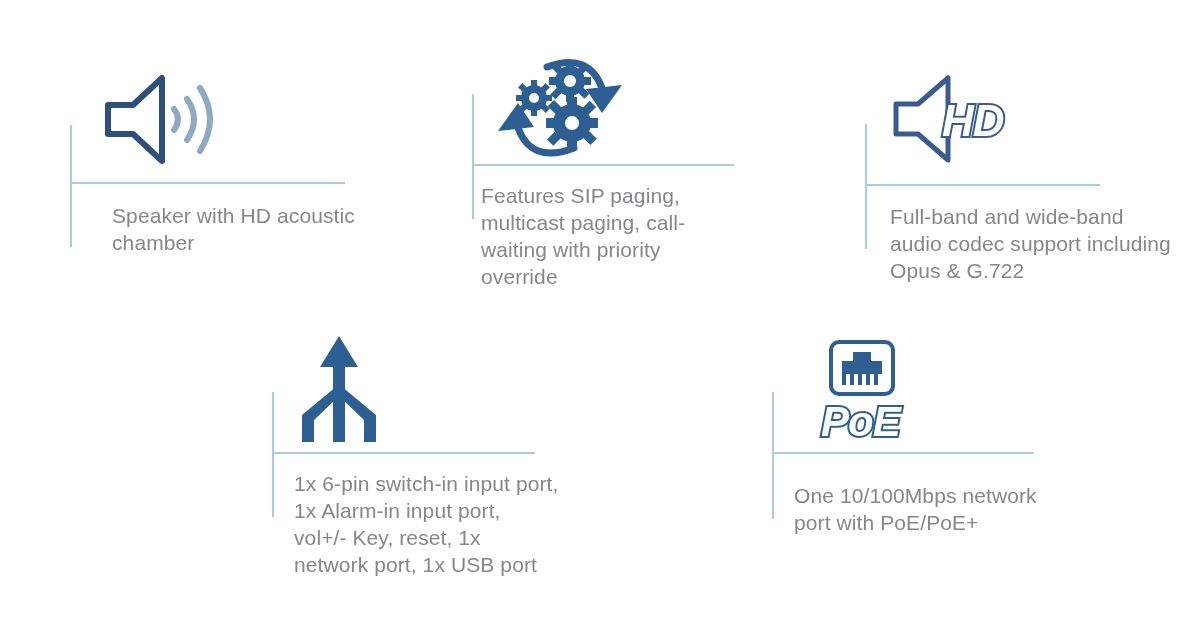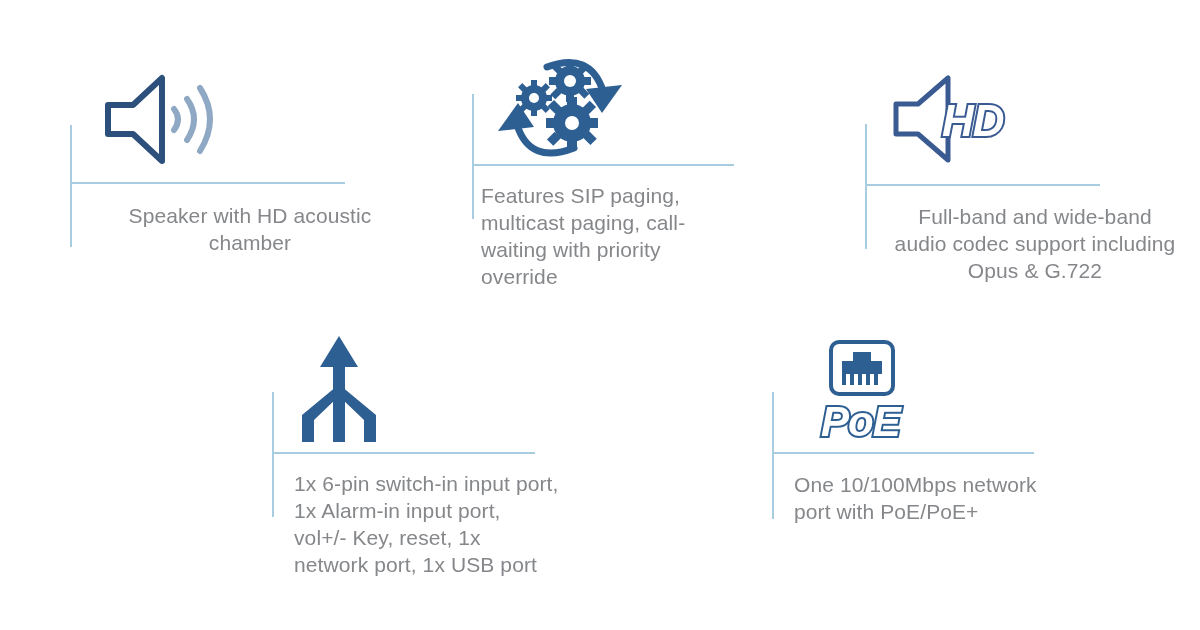--- a/index.html
+++ b/index.html
@@ -53,49 +53,49 @@
     line-height: 27px;
     letter-spacing: 0.1px;
     white-space: pre-line;
   }
 
   
   #card-speaker            { left: 70px;  top: 60px; }
   #card-speaker .rule-vertical   { top: 65px; height: 122px; }
   #card-speaker .rule-horizontal { top: 122px; width: 275px; }
   #card-speaker .icon-wrap { left: 30px; top: 12px; }
-  #card-speaker .caption   { left: 30px; top: 142px; width: 300px; text-align: center; }
+  #card-speaker .caption   { left: 42px; top: 142px; width: 300px; }
 
   
   #card-gears            { left: 472px; top: 45px; }
   #card-gears .rule-vertical   { top: 49px; height: 125px; }
   #card-gears .rule-horizontal { top: 119px; width: 262px; }
   #card-gears .icon-wrap { left: 18px; top: 8px; }
   #card-gears .caption   { left: 9px; top: 137px; width: 250px; }
 
   
   #card-hd            { left: 865px; top: 60px; }
   #card-hd .rule-vertical   { top: 64px; height: 125px; }
   #card-hd .rule-horizontal { top: 124px; width: 235px; }
   #card-hd .icon-wrap { left: 25px; top: 14px; }
-  #card-hd .caption   { left: 25px; top: 143px; width: 290px; text-align: center; }
+  #card-hd .caption   { left: 25px; top: 143px; width: 290px; }
 
   
   #card-ports            { left: 272px; top: 330px; }
   #card-ports .rule-vertical   { top: 62px; height: 125px; }
   #card-ports .rule-horizontal { top: 122px; width: 263px; }
   #card-ports .icon-wrap { left: 20px; top: 4px; }
   #card-ports .caption   { left: 22px; top: 140px; width: 265px; }
 
   
   #card-poe            { left: 772px; top: 335px; }
   #card-poe .rule-vertical   { top: 57px; height: 127px; }
   #card-poe .rule-horizontal { top: 117px; width: 262px; }
   #card-poe .icon-wrap { left: 41px; top: 4px; }
-  #card-poe .caption   { left: 22px; top: 136px; width: 270px; }
+  #card-poe .caption   { left: 22px; top: 147px; width: 270px; }
 </style>
 </head>
 <body>
 
 <div class="feature-card" id="card-speaker">
   <div class="rule-vertical"></div>
   <div class="rule-horizontal"></div>
 
   <span class="icon-wrap">
     <svg width="130" height="95" viewBox="0 0 130 95">

